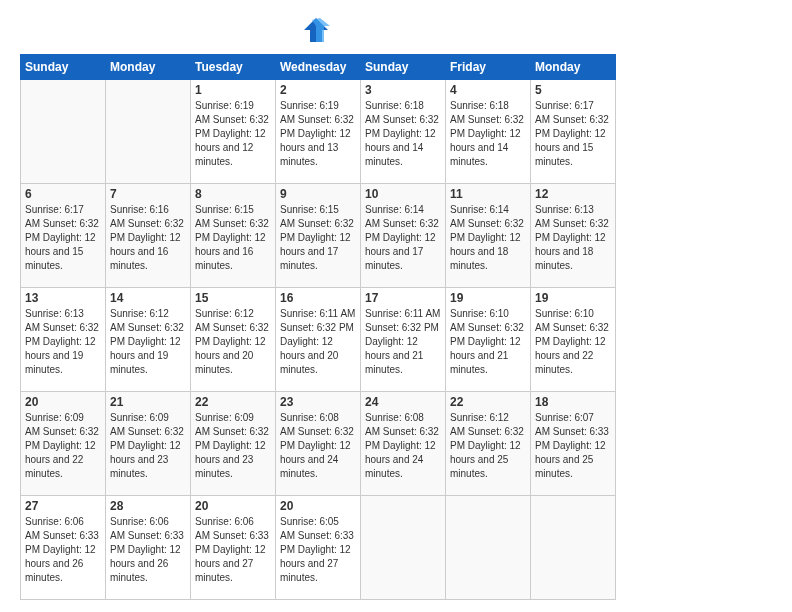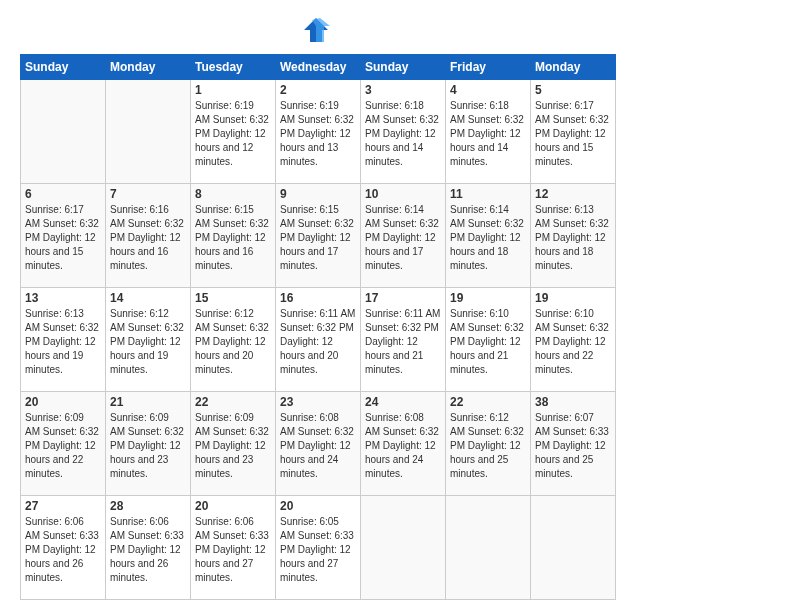--- a/index.html
+++ b/index.html
@@ -286,21 +286,21 @@
 Sunset: 6:32 PM
 Daylight: 12 hours and 24 minutes.</div>
           </td>
           <td>
             <span class="day-number">22</span>
             <div class="day-info">Sunrise: 6:12 AM
 Sunset: 6:32 PM
 Daylight: 12 hours and 25 minutes.</div>
           </td>
           <td>
-            <span class="day-number">38</span>
+            <span class="day-number">18</span>
             <div class="day-info">Sunrise: 6:07 AM
 Sunset: 6:33 PM
 Daylight: 12 hours and 25 minutes.</div>
           </td>
         </tr>
         <tr>
           <td>
             <span class="day-number">27</span>
             <div class="day-info">Sunrise: 6:06 AM
 Sunset: 6:33 PM

